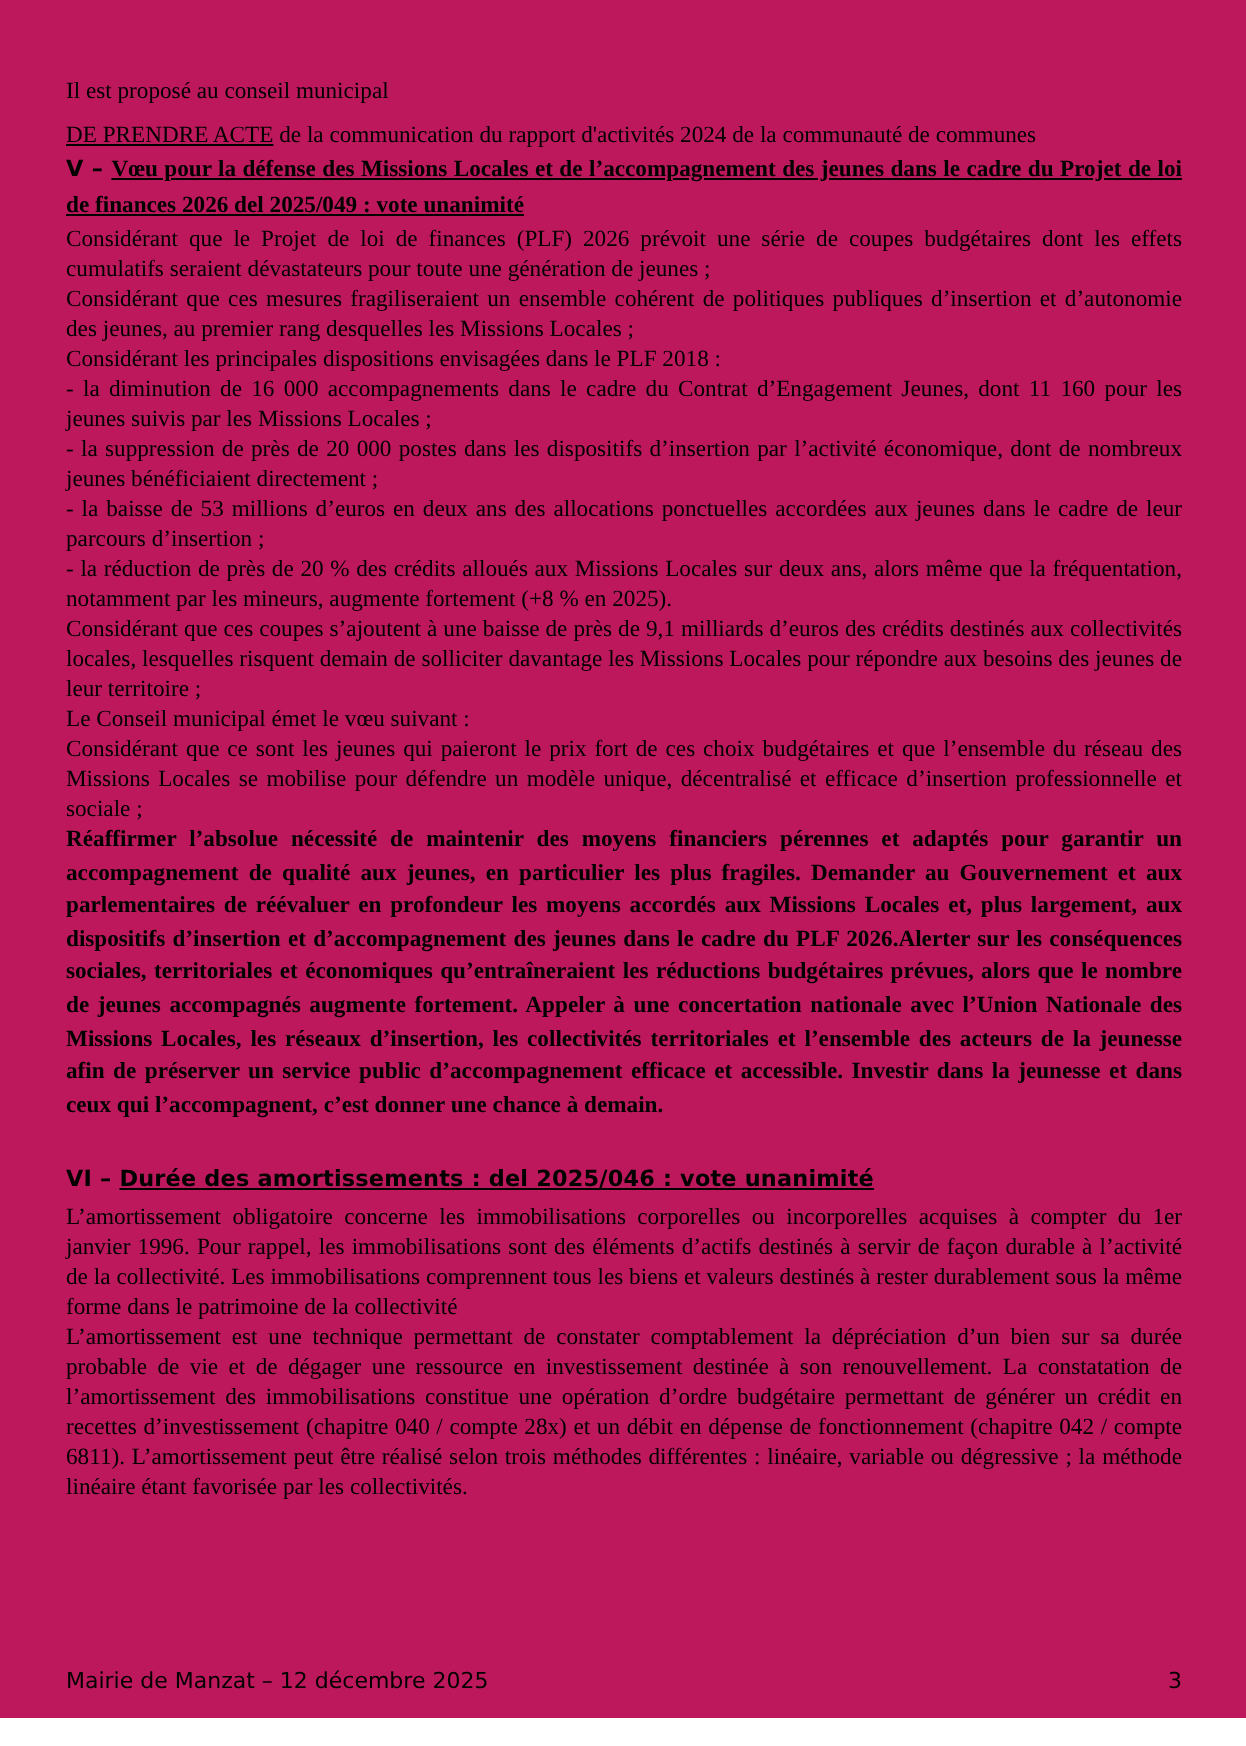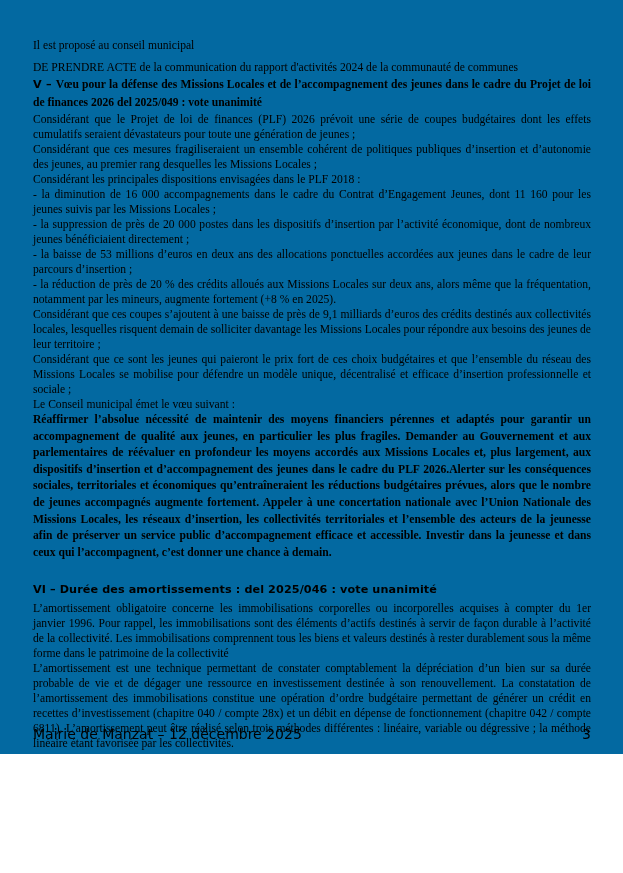--- a/index.html
+++ b/index.html
@@ -3,22 +3,22 @@
 <meta charset="utf-8">
 <style>
   html, body {
     margin: 0;
     padding: 0;
     background: #ffffff;
   }
   .page {
     position: relative;
     width: 623px;
-    height: 754px;
-    background: #0369a1;
+    height: 859px;
+    background: #be185d;
     overflow: hidden;
     color: #000000;
   }
   .content {
     position: absolute;
     left: 33px;
     top: 38px;
     width: 558px;
     font-family: "Liberation Serif", serif;
     font-size: 11.6px;
@@ -42,54 +42,54 @@
     margin: 1px 0 1px 0;
   }
   p.heading-vi {
     font-family: "DejaVu Sans", sans-serif;
     font-size: 11.2px;
     font-weight: 700;
     margin: 21px 0 4px 0;
     text-align: left;
     letter-spacing: 0.1px;
   }
-  .u { }
+  .u { text-decoration: underline; }
   .b { font-weight: 700; }
   .comic { font-family: "DejaVu Sans", sans-serif; font-size: 11.2px; }
   .footer {
     position: absolute;
     left: 33px;
     right: 32px;
     bottom: 12px;
     display: flex;
     justify-content: space-between;
     align-items: baseline;
     font-family: "DejaVu Sans", sans-serif;
-    font-size: 14px;
+    font-size: 11px;
     color: #000000;
   }
 </style>
 </head>
 <body>
 
 <div class="page">
   <div class="content">
       <p class="intro"><span>Il est proposé au conseil municipal</span></p>
       <p class="para"><span class="u">DE PRENDRE ACTE</span><span> de la communication du rapport d'activités 2024 de la communauté de communes</span></p>
       <p class="heading-v"><span class="b comic">V – </span><span class="u b">Vœu pour la défense des Missions Locales et de l’accompagnement des jeunes dans le cadre du Projet de loi de finances 2026  del 2025/049 : vote unanimité</span></p>
       <p class="para"><span>Considérant que le Projet de loi de finances (PLF) 2026 prévoit une série de coupes budgétaires dont les effets cumulatifs seraient dévastateurs pour toute une génération de jeunes ;</span></p>
       <p class="para"><span>Considérant que ces mesures fragiliseraient un ensemble cohérent de politiques publiques d’insertion et d’autonomie des jeunes, au premier rang desquelles les Missions Locales ;</span></p>
       <p class="para"><span>Considérant les principales dispositions envisagées dans le PLF 2018 :</span></p>
       <p class="para"><span>- la diminution de 16 000 accompagnements dans le cadre du Contrat d’Engagement Jeunes, dont 11 160 pour les jeunes suivis par les Missions Locales ;</span></p>
       <p class="para"><span>- la suppression de près de 20 000 postes dans les dispositifs d’insertion par l’activité économique, dont de nombreux jeunes bénéficiaient directement ;</span></p>
       <p class="para"><span>- la baisse de 53 millions d’euros en deux ans des allocations ponctuelles accordées aux jeunes dans le cadre de leur parcours d’insertion ;</span></p>
       <p class="para"><span>- la réduction de près de 20 % des crédits alloués aux Missions Locales sur deux ans, alors même que la fréquentation, notamment par les mineurs, augmente fortement (+8 % en 2025).</span></p>
       <p class="para"><span>Considérant que ces coupes s’ajoutent à une baisse de près de 9,1 milliards d’euros des crédits destinés aux collectivités locales, lesquelles risquent demain de solliciter davantage les Missions Locales pour répondre aux besoins des jeunes de leur territoire ;</span></p>
+      <p class="para"><span>Le Conseil municipal émet le vœu suivant :</span></p>
       <p class="para"><span>Considérant que ce sont les jeunes qui paieront le prix fort de ces choix budgétaires et que l’ensemble du réseau des Missions Locales se mobilise pour défendre un modèle unique, décentralisé et efficace d’insertion professionnelle et sociale ;</span></p>
-      <p class="para"><span>Le Conseil municipal émet le vœu suivant :</span></p>
       <p class="para-loose"><span>Réaffirmer l’absolue nécessité de maintenir des moyens financiers pérennes et adaptés pour garantir un accompagnement de qualité aux jeunes, en particulier les plus fragiles. Demander au Gouvernement et aux parlementaires de réévaluer en profondeur les moyens accordés aux Missions Locales et, plus largement, aux dispositifs d’insertion et d’accompagnement des jeunes dans le cadre du PLF 2026.Alerter sur les conséquences sociales, territoriales et économiques qu’entraîneraient les réductions budgétaires prévues, alors que le nombre de jeunes accompagnés augmente fortement. Appeler à une concertation nationale avec l’Union Nationale des Missions Locales, les réseaux d’insertion, les collectivités territoriales et l’ensemble des acteurs de la jeunesse afin de préserver un service public d’accompagnement efficace et accessible. Investir dans la jeunesse et dans ceux qui l’accompagnent, c’est donner une chance à demain.</span></p>
       <p class="heading-vi"><span class="b comic">VI – </span><span class="u b comic">Durée des amortissements : del 2025/046 : vote unanimité</span></p>
       <p class="para"><span>L’amortissement obligatoire concerne les immobilisations corporelles ou incorporelles acquises à compter du 1er janvier 1996. Pour rappel, les immobilisations sont des éléments d’actifs destinés à servir de façon durable à l’activité de la collectivité. Les immobilisations comprennent tous les biens et valeurs destinés à rester durablement sous la même forme dans le patrimoine de la collectivité</span></p>
       <p class="para"><span>L’amortissement est une technique permettant de constater comptablement la dépréciation d’un bien sur sa durée probable de vie et de dégager une ressource en investissement destinée à son renouvellement. La constatation de l’amortissement des immobilisations constitue une opération d’ordre budgétaire permettant de générer un crédit en recettes d’investissement (chapitre 040 / compte 28x) et un débit en dépense de fonctionnement (chapitre 042 / compte 6811). L’amortissement peut être réalisé selon trois méthodes différentes : linéaire, variable ou dégressive ; la méthode linéaire étant favorisée par les collectivités.</span></p>
     </div>
   <div class="footer">
     <span>Mairie de Manzat – 12 décembre 2025</span>
     <span>3</span>
   </div>
 </div>

